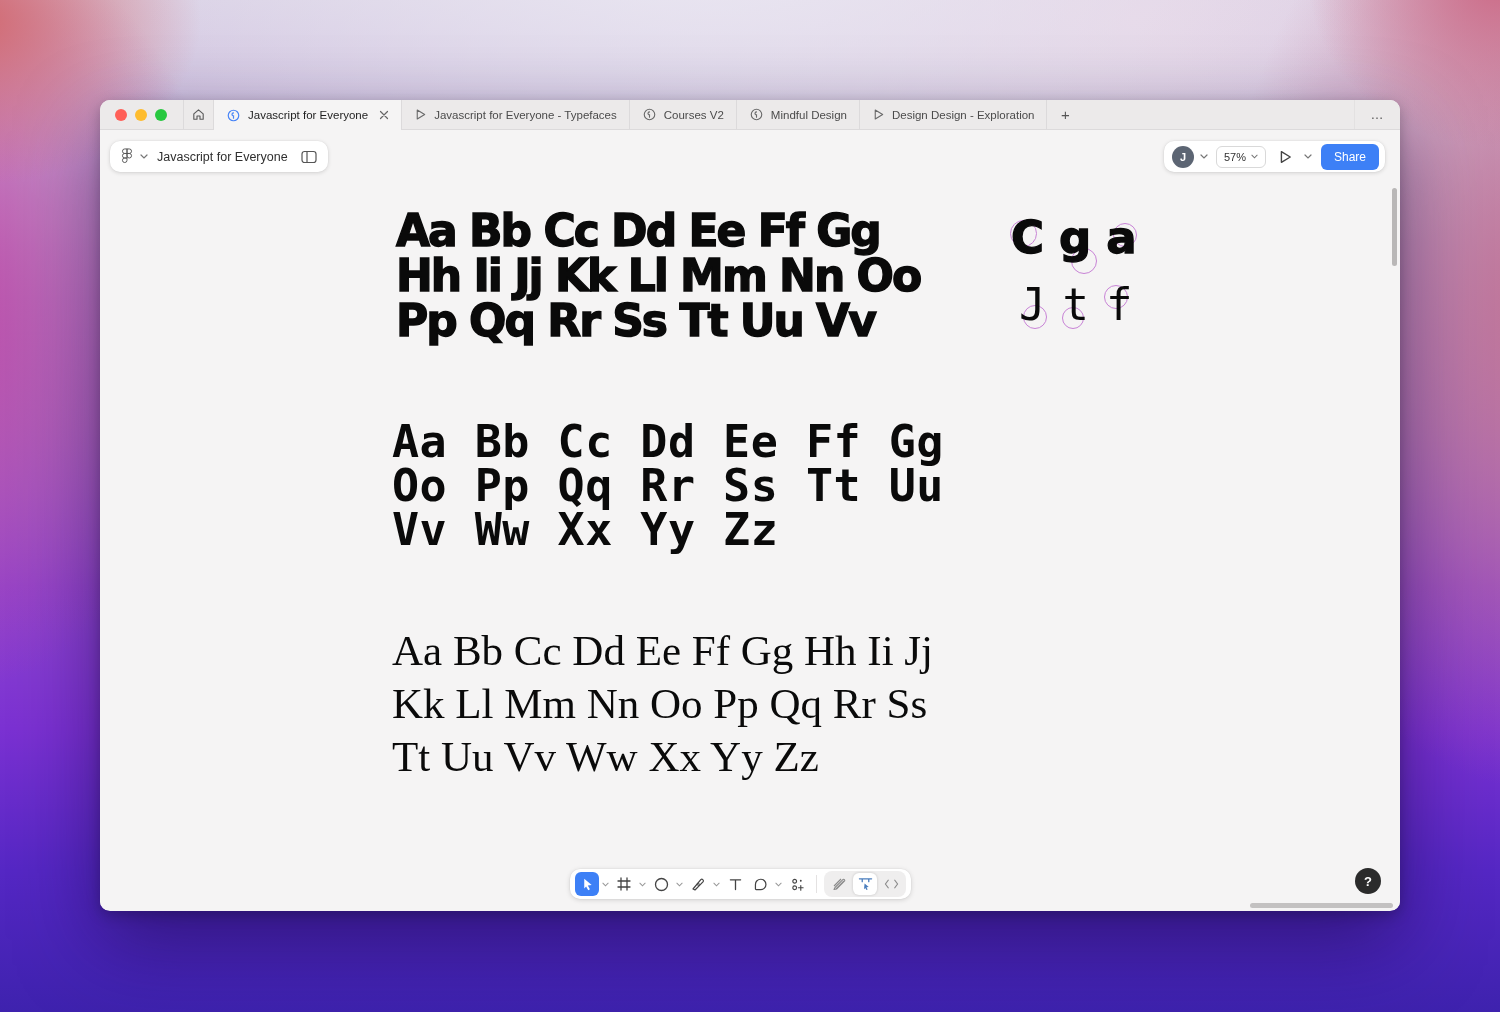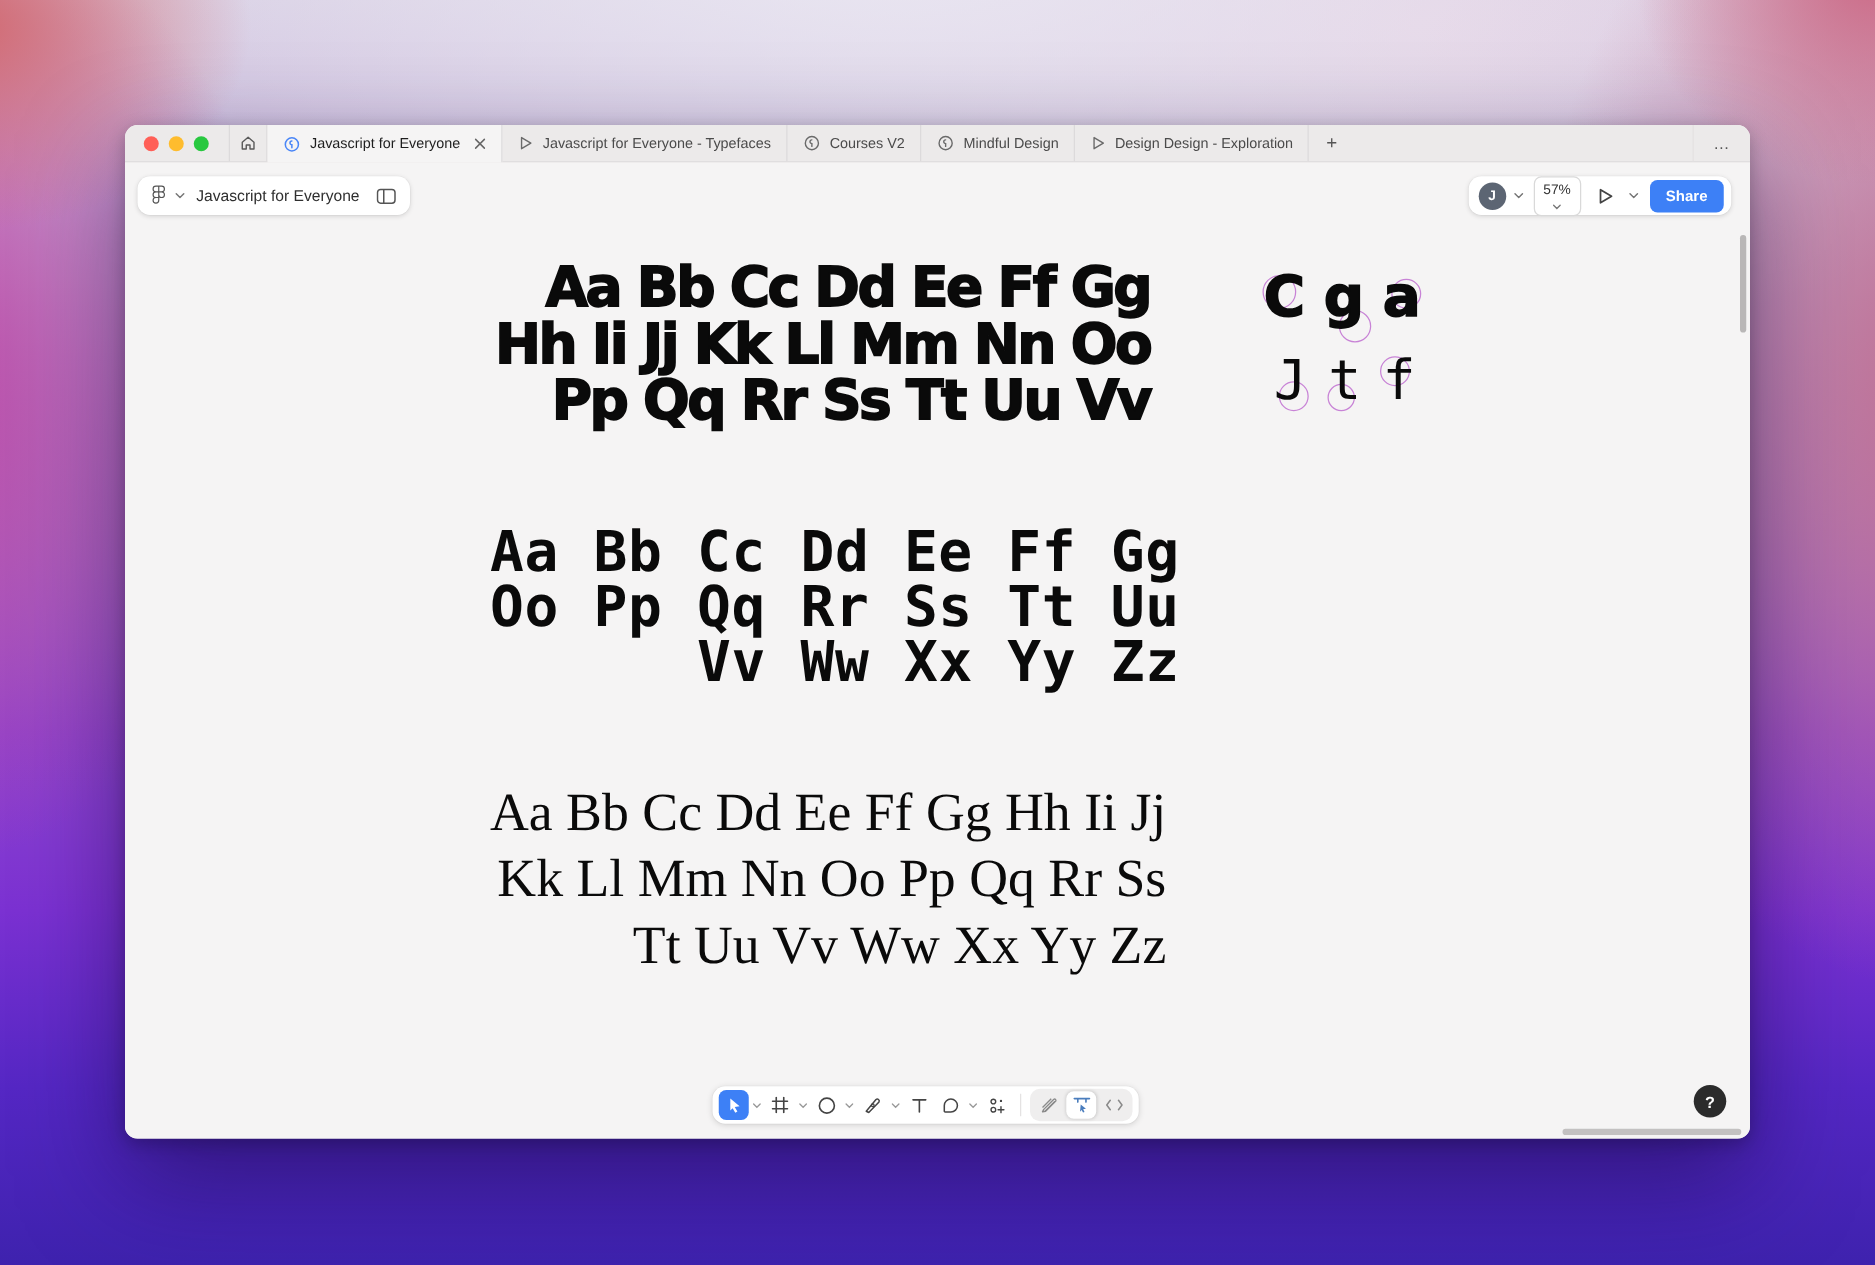--- a/index.html
+++ b/index.html
@@ -36,25 +36,25 @@
   .overflow{ width:46px; display:flex; align-items:center; justify-content:center; font-size:13px; letter-spacing:1px; color:#555; border-left:1px solid #e3e1e1; cursor:pointer; }
   
   .canvas{ position:relative; height:780px; background:#f5f4f4; }
   .pill{ position:absolute; top:11px; height:31px; background:#fff; border-radius:10px;
          box-shadow:0 1px 4px rgba(0,0,0,.14), 0 0 0 .5px rgba(0,0,0,.03);
          display:flex; align-items:center; }
   .doc-pill{ left:10px; padding:0 11px; gap:7px; }
   .doc-title{ font-size:12.5px; color:#2f2f2f; font-weight:500; padding:0 6px 0 2px; }
   .actions-pill{ right:15px; padding:0 6px 0 8px; gap:6px; }
   .avatar{ width:22px; height:22px; border-radius:50%; background:#5c6573; color:#fff; font-size:11px; font-weight:600; display:flex; align-items:center; justify-content:center; }
-  .zoom-box{ display:flex; align-items:center; gap:5px; border:1px solid #d9d9d9; border-radius:6px; padding:4px 7px; font-size:11px; color:#333; margin:0 2px;flex-direction:column; }
-  .share-btn{ background:var(--accent-blue,#3d80f6); color:#fff; font-size:12px; font-weight:700; border:none; border-radius:6px; padding:6px 13px; margin-left:3px; cursor:pointer; }
+  .zoom-box{ display:flex; align-items:center; gap:5px; border:1px solid #d9d9d9; border-radius:6px; padding:4px 7px; font-size:11px; color:#333; margin:0 2px; }
+  .share-btn{ background:var(--accent-blue,#3d80f6); color:#fff; font-size:12px; font-weight:400; border:none; border-radius:6px; padding:6px 13px; margin-left:3px; cursor:pointer; }
   .chev{ display:flex; align-items:center; }
   
-  .spec{ position:absolute; color:#0a0a0a;text-align:right; }
+  .spec{ position:absolute; color:#0a0a0a; }
   .spec-display{ left:296px; top:78px; font-family:"DejaVu Sans",sans-serif; font-weight:900; font-size:44px; line-height:45px; letter-spacing:-2px; -webkit-text-stroke:1.4px #0a0a0a; }
   .spec-mono{ left:292px; top:290px; font-family:"DejaVu Sans Mono",monospace; font-weight:700; font-size:45px; line-height:44px; letter-spacing:.5px; }
   .spec-serif{ left:292px; top:494px; font-family:"Liberation Serif",serif; font-weight:400; font-size:43px; line-height:53px; }
   
   .glyph-samples{ position:absolute; left:905px; top:75px; width:250px; height:150px; }
   .glyph-row{ position:absolute; display:flex; }
   .glyph-row1{ top:6px; left:6px; gap:15px; font-family:"DejaVu Sans",sans-serif; font-weight:900; font-size:45px; -webkit-text-stroke:1.3px #0a0a0a; }
   .glyph-row2{ top:74px; left:14px; gap:17px; font-family:"DejaVu Sans Mono",monospace; font-weight:400; font-size:44px; }
   .glyph-row span{ position:relative; z-index:1; color:#0a0a0a; }
   .ann-circle{ position:absolute; border:1.5px solid var(--annotation-pink,#c883d6); border-radius:50%; z-index:0; }

